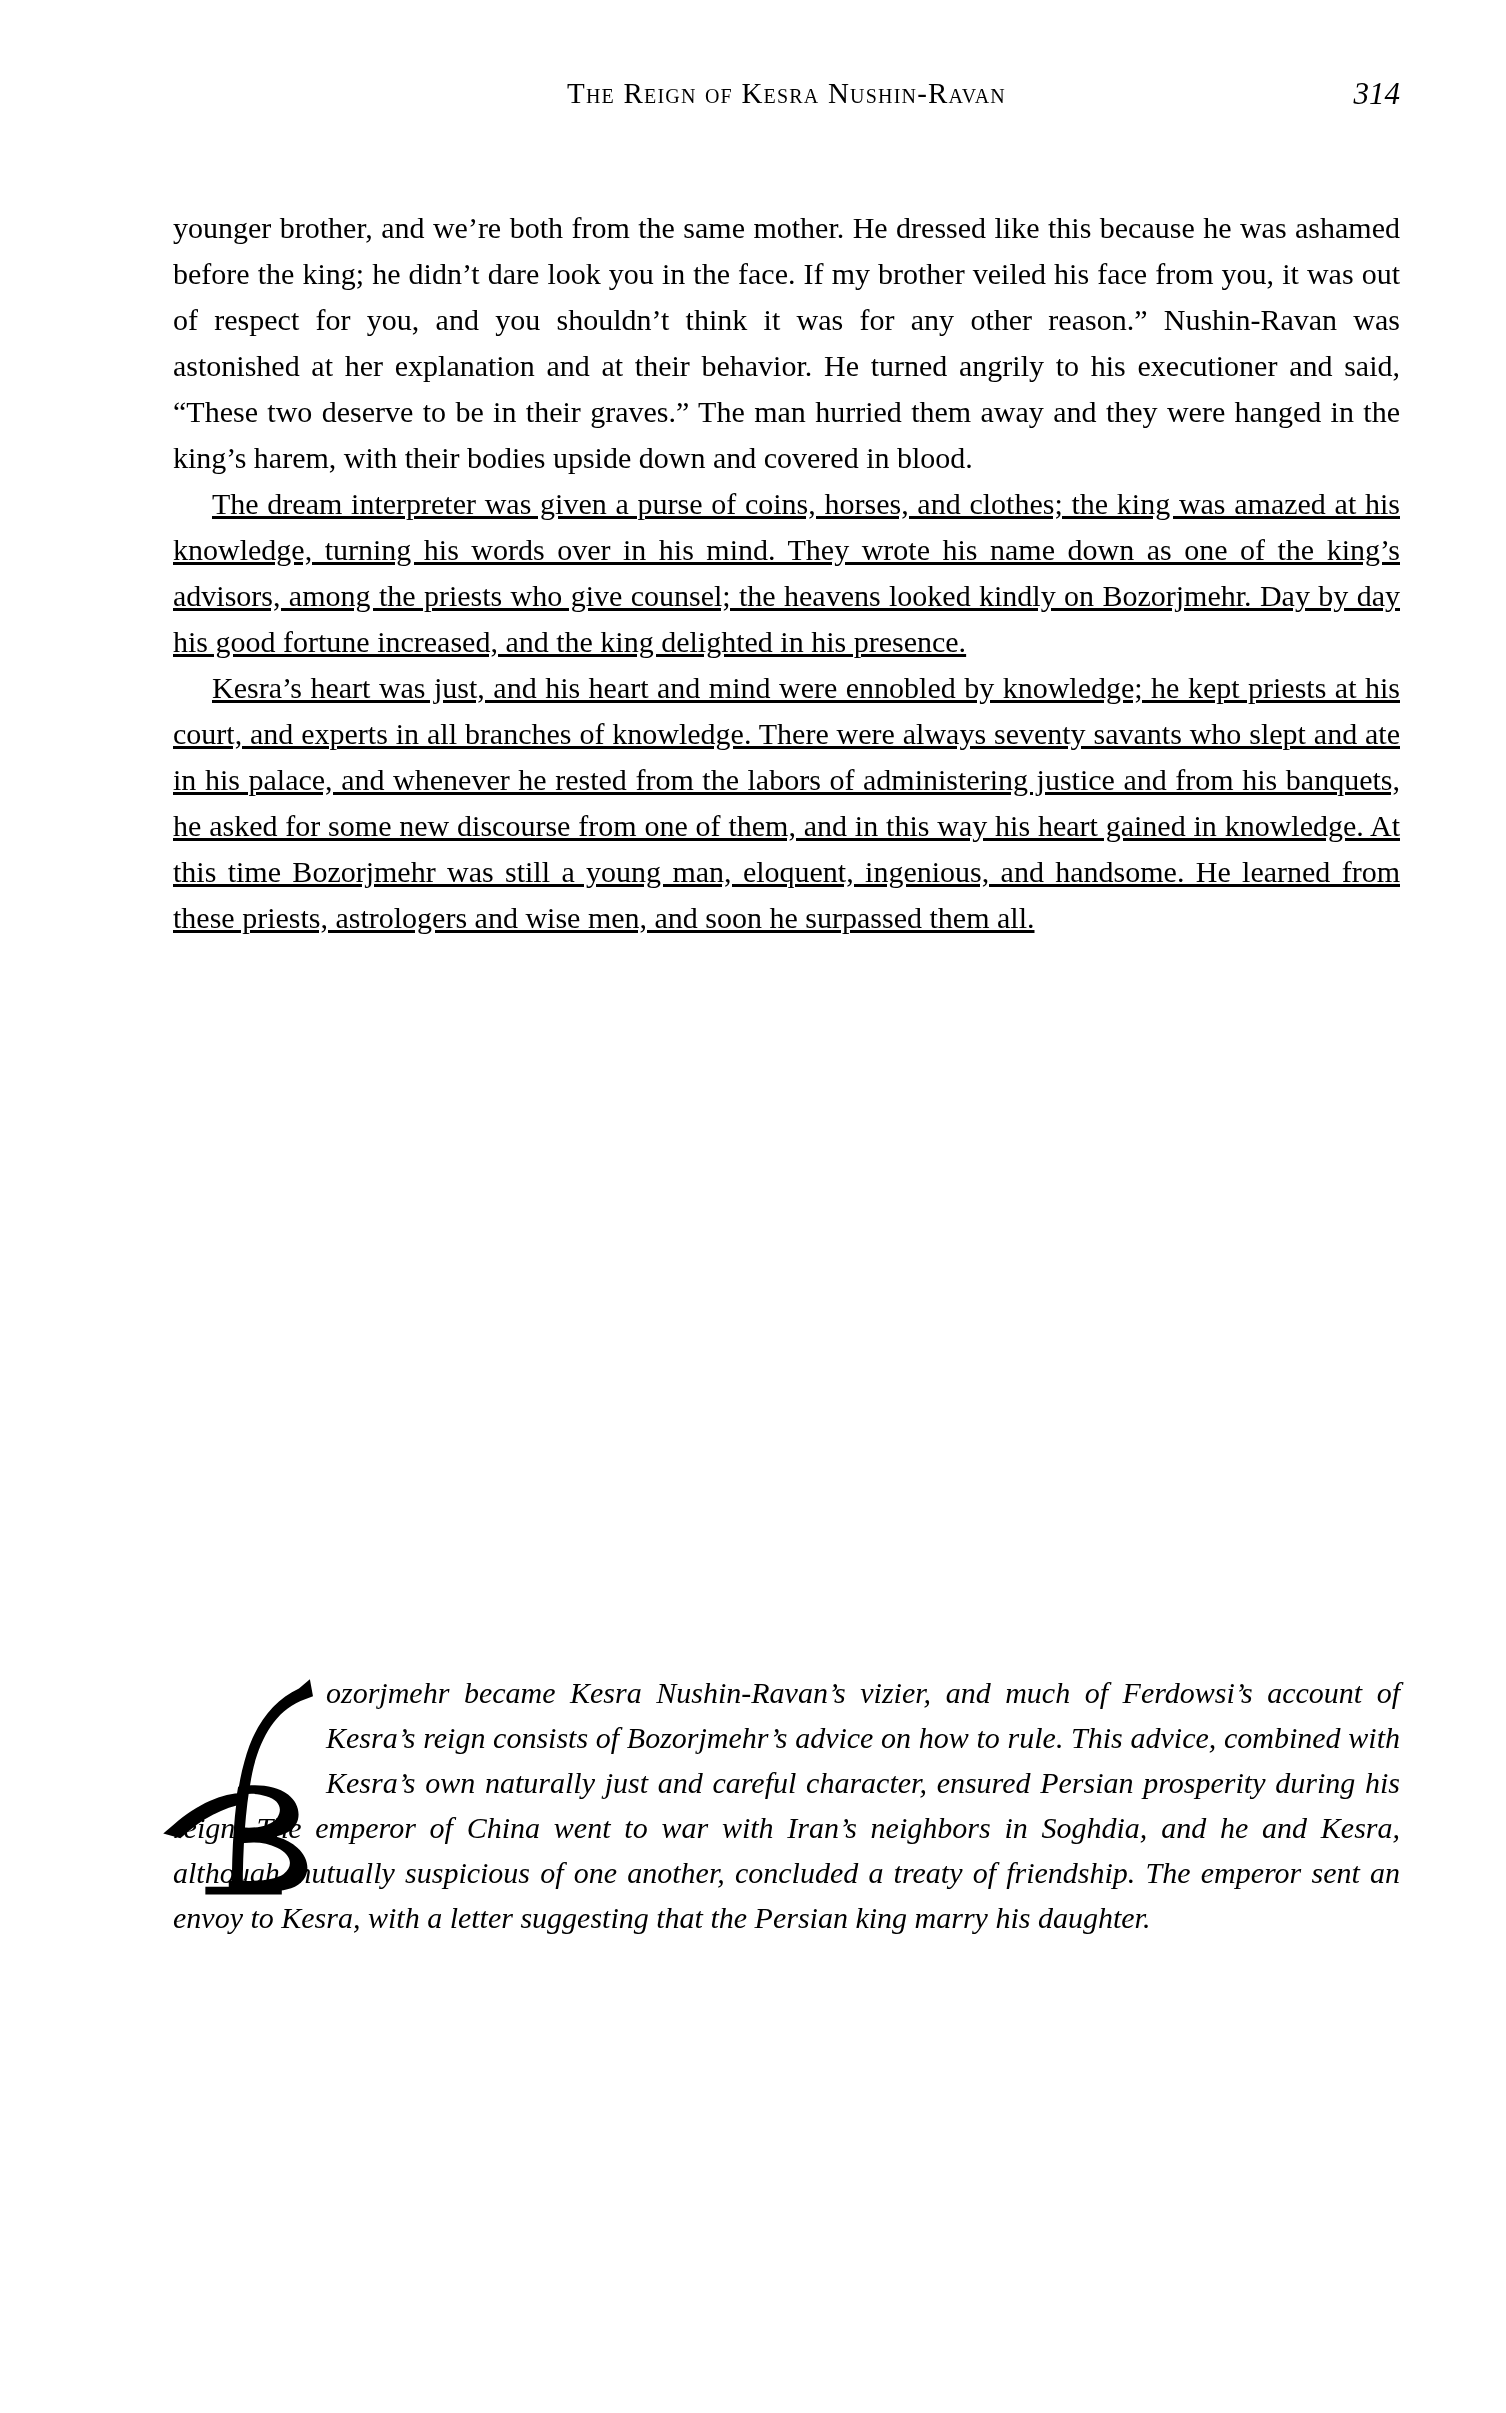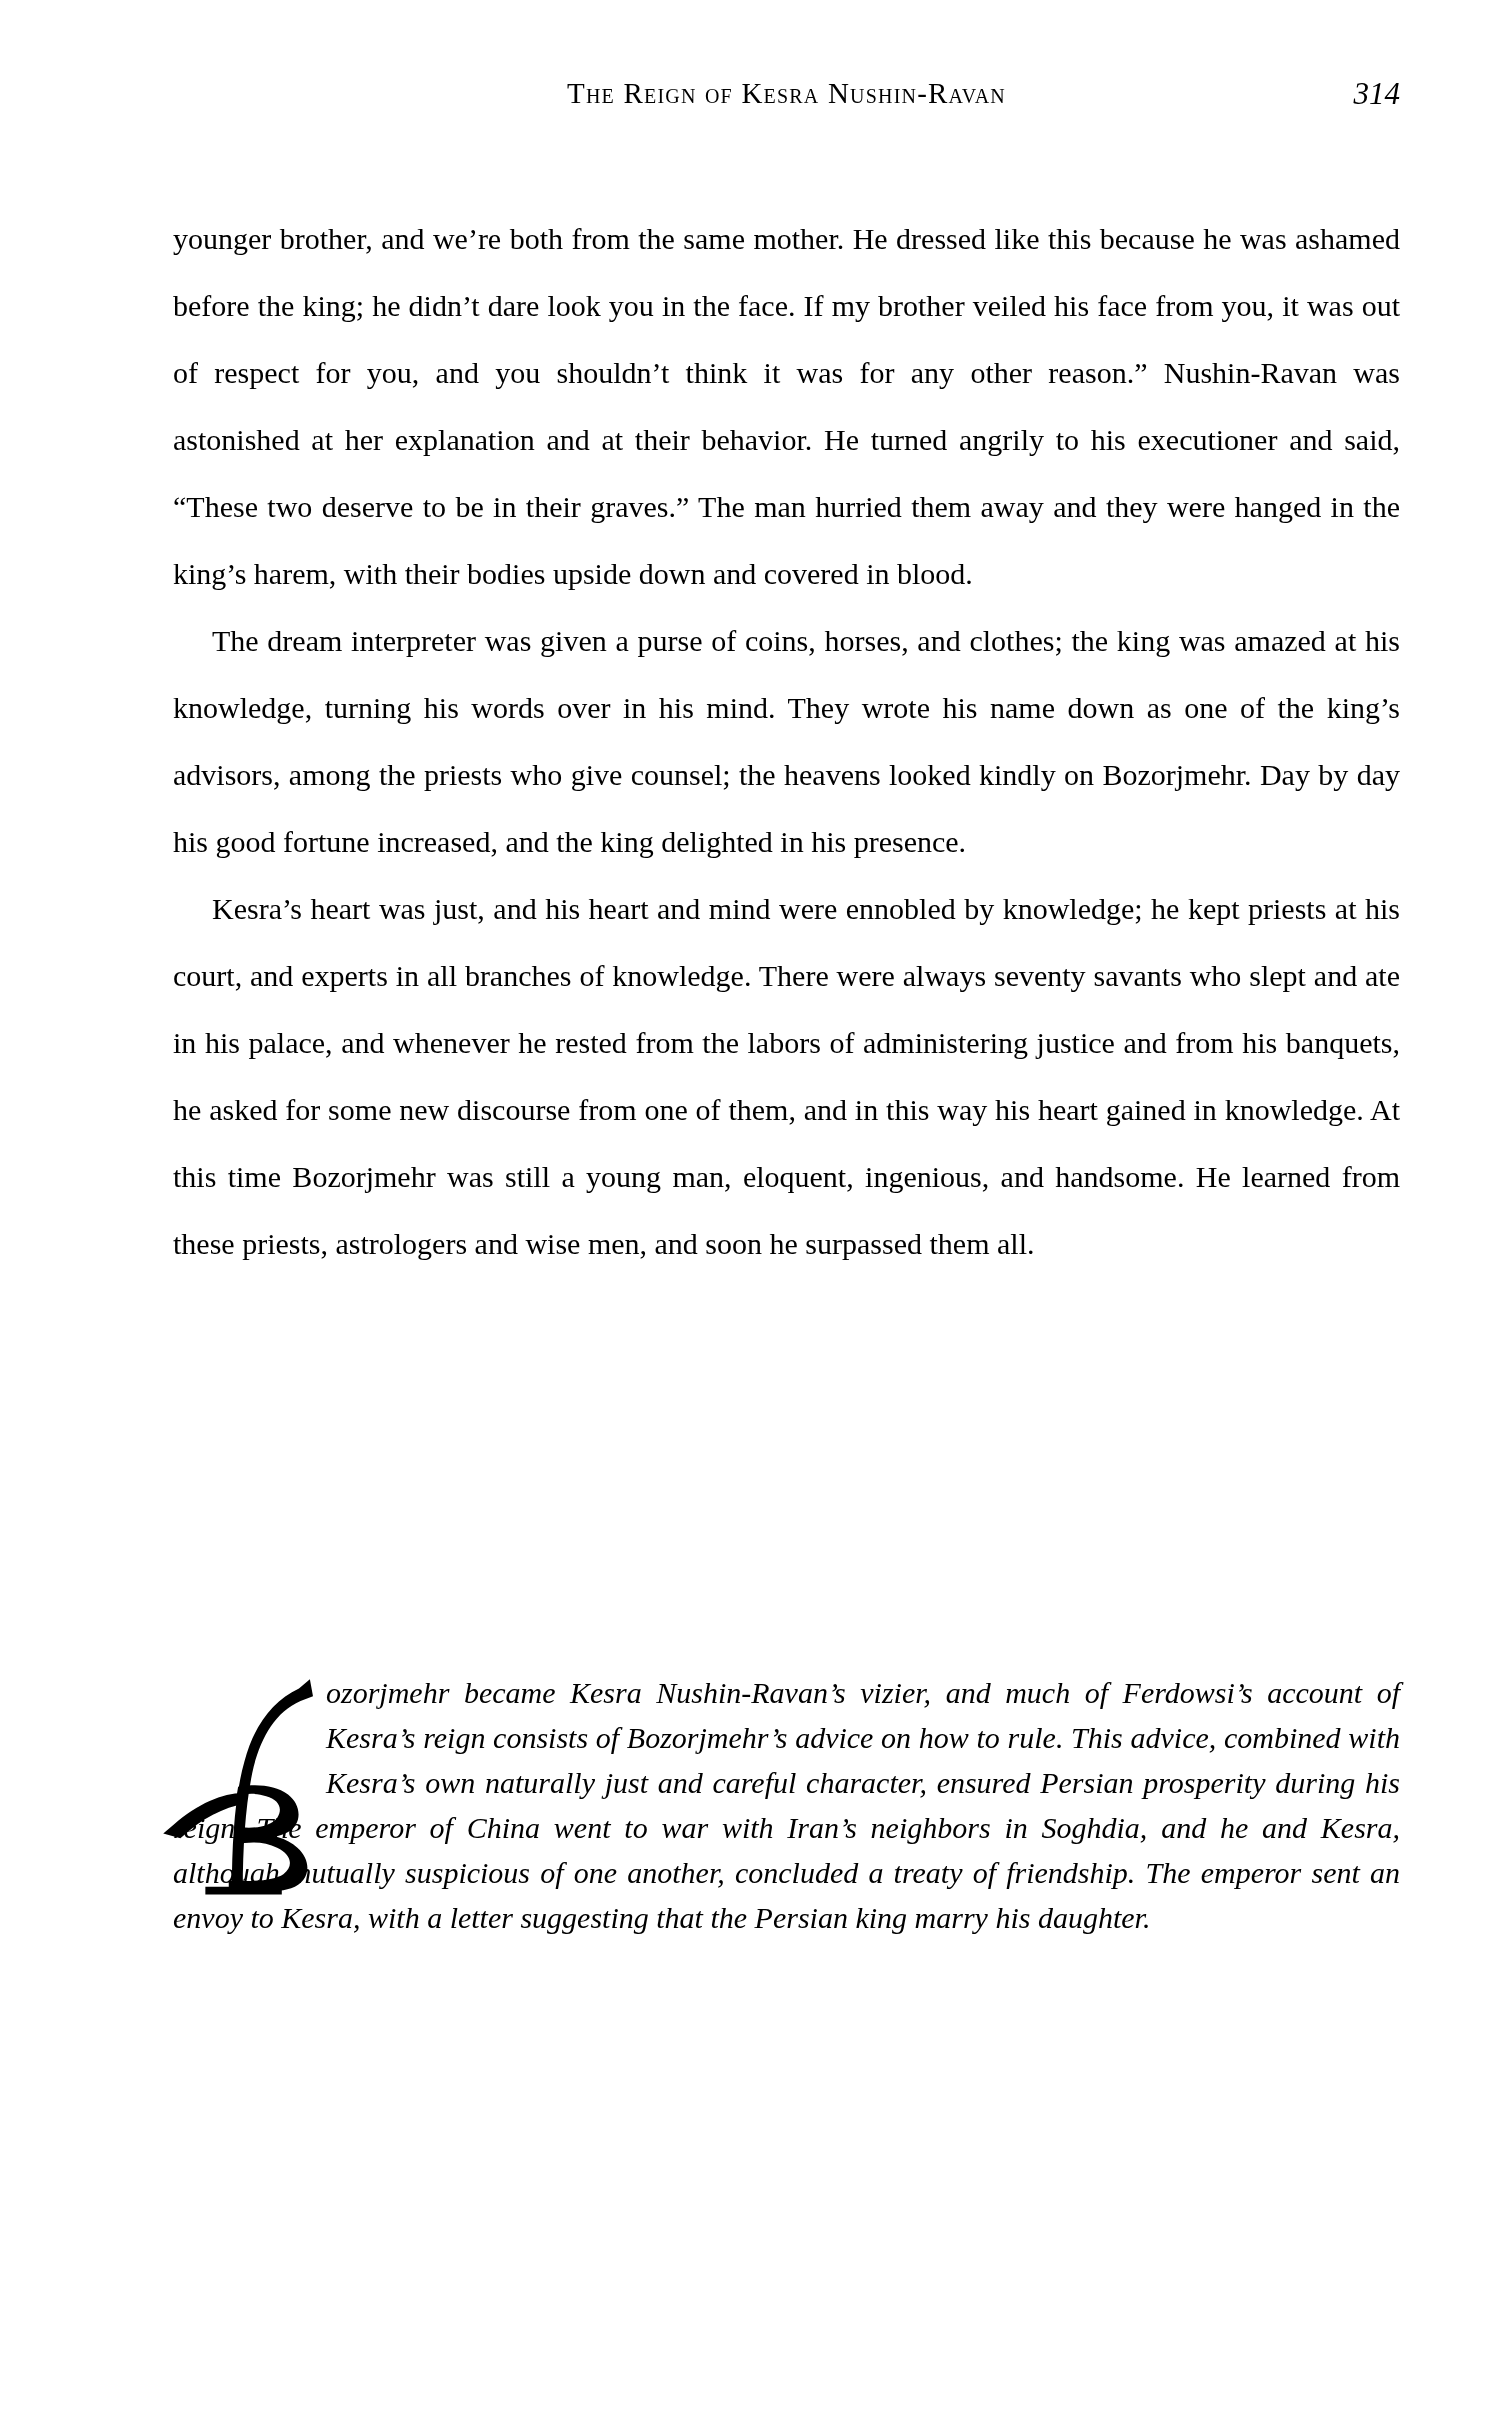--- a/index.html
+++ b/index.html
@@ -54,26 +54,27 @@
     position: absolute;
     left: 147px;
     top: 205px;
     width: 1227px;
   }
   p.body {
     margin: 0;
     text-align: justify;
     text-justify: inter-word;
     font-size: 30px;
-    line-height: 67px;
+    line-height: 46px;
     hyphens: manual;
     -webkit-hyphens: manual;
   }
   p.body.indent {
     text-indent: 39px;
+    text-decoration: underline;
   }
 
   
   .section-break {
     position: absolute;
     left: 147px;
     top: 1670px;
     width: 1227px;
   }
   .dropcap-wrap {

